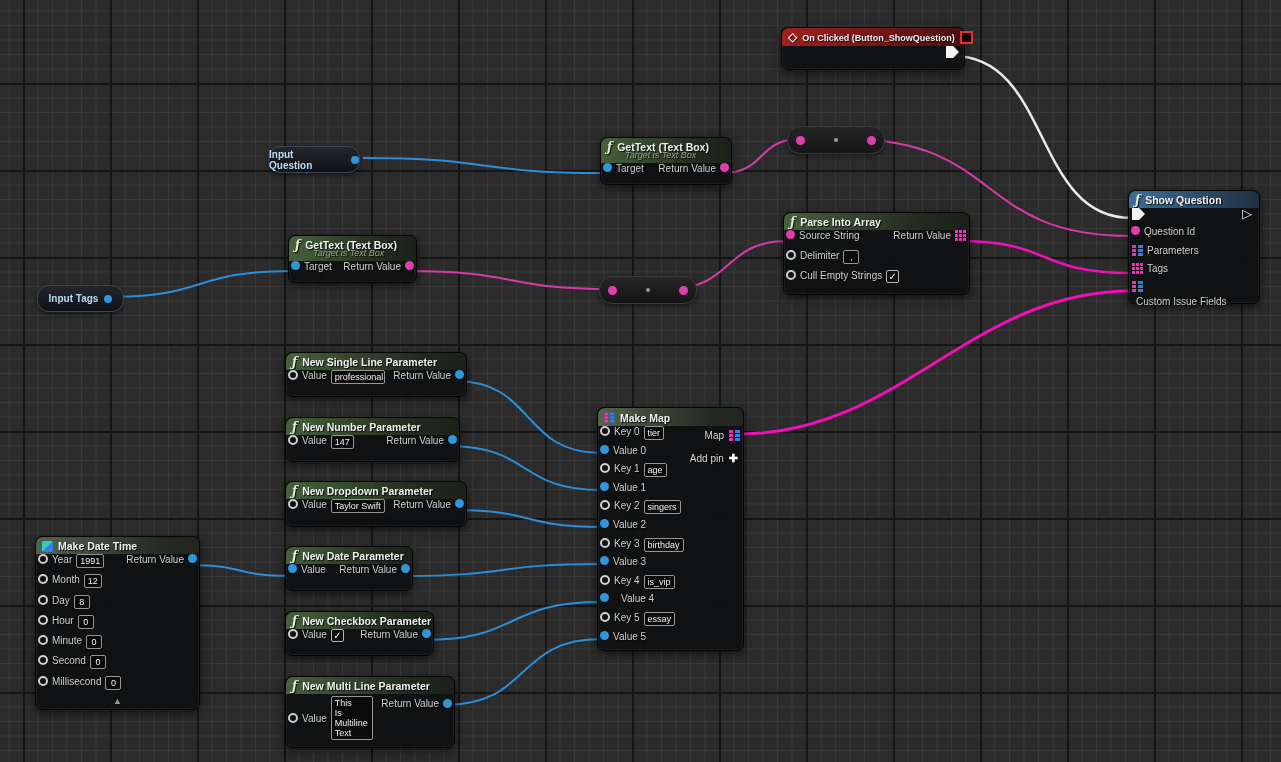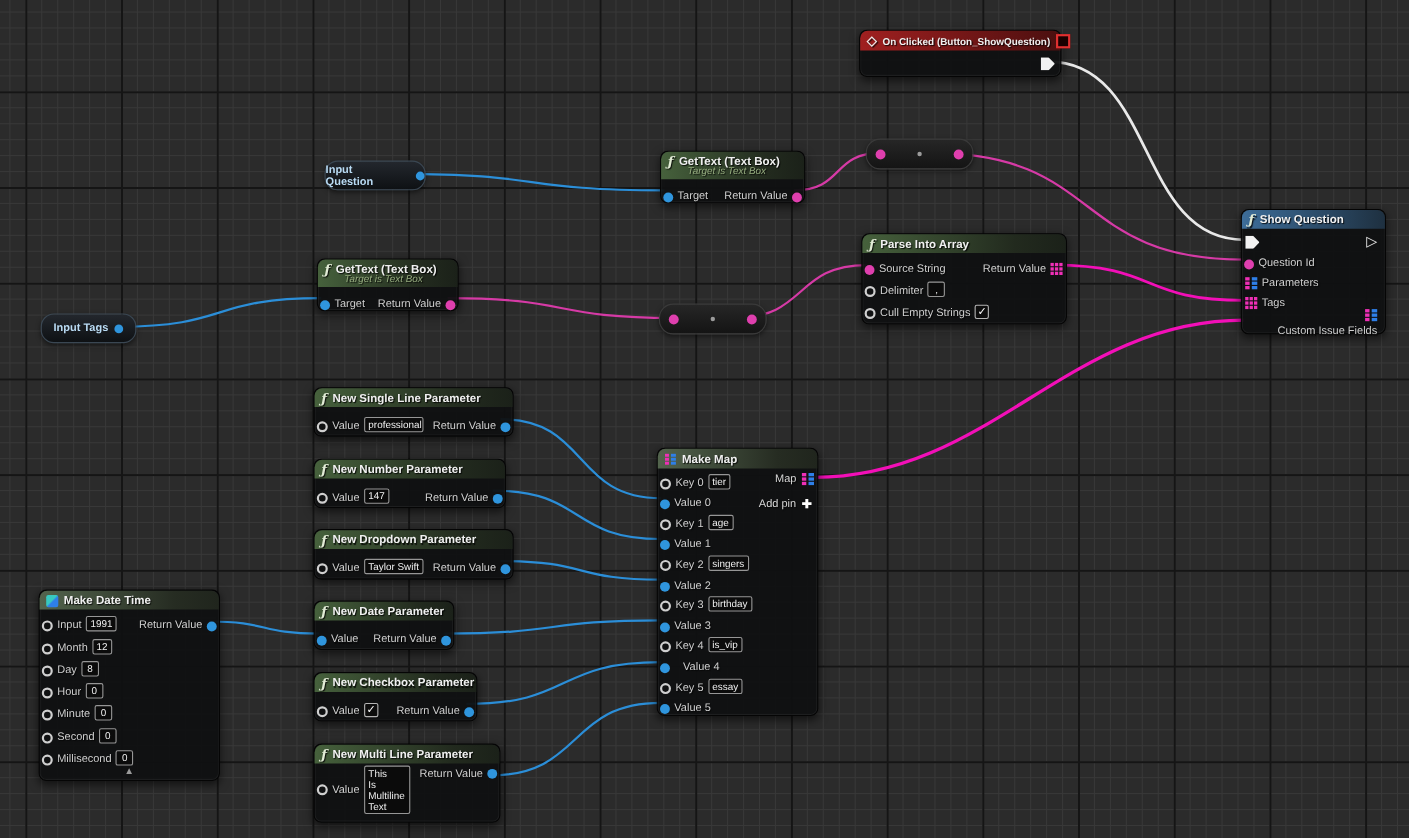--- a/index.html
+++ b/index.html
@@ -28,21 +28,21 @@
   .hdr.green{background:linear-gradient(90deg,#46613c,#222a1e 75%,#1b2119);}
   .hdr.graygreen{background:linear-gradient(90deg,#53644d,#262c22 75%,#20251d);}
   .hdr.red{background:linear-gradient(90deg,#a02020,#5c1212 80%,#4a0f0f);}
   .sub{font-weight:normal;font-style:italic;font-size:9px;color:#94aa7e;
     padding:0 7px 3px 24px;margin-top:-3px;text-shadow:1px 1px 1px rgba(0,0,0,.8);}
   .hdrwrap{border-radius:7px 7px 0 0;}
   .hdrwrap.green{background:linear-gradient(90deg,#46613c,#222a1e 75%,#1b2119);}
   .hdrwrap .hdr{background:none;}
   .fx{font-family:"DejaVu Serif",serif;font-style:italic;font-weight:bold;
     color:#e2ecd6;font-size:12px;line-height:10px;}
-  .row{display:flex;align-items:flex-end;gap:4px;padding:0 7px;height:19px;white-space:nowrap;}
+  .row{display:flex;align-items:flex-start;gap:4px;padding:0 7px;height:19px;white-space:nowrap;}
   .grow{flex:1;}
   .pin{width:9px;height:9px;border-radius:50%;flex:none;}
   .pin.sm{width:8px;height:8px;}
   .pin.hollow{width:6px;height:6px;background:transparent!important;border:2px solid;}
   .pin.l{margin-left:-5px;}
   .pin.r{margin-right:-5px;}
   .c-blue{background:#2f95dd;border-color:#2f95dd;}
   .c-pink{background:#df3fae;border-color:#df3fae;}
   .c-green{background:#2fd6a2;border-color:#2fd6a2;}
   .c-red{background:#8c0f0f;border-color:#8c0f0f;}
@@ -131,21 +131,21 @@
     </div>
     <div class="row" style="height:21px;">
       <span class="pin l c-blue"></span>
       <span class="lbl">Target</span>
       <span class="grow"></span>
       <span class="lbl">Return Value</span>
       <span class="pin r c-pink"></span>
     </div>
   </div>
 
-  <div class="pill" style="left:295px;top:146px;width:90px;height:25px;gap:37px;">
+  <div class="pill" style="left:268px;top:146px;width:90px;height:25px;gap:37px;">
     <span>Input Question</span>
     <span class="pin sm c-blue"></span>
   </div>
 
   <div class="node" style="left:1128px;top:190px;width:130px;height:112px;">
     <div class="hdr" style="background:linear-gradient(90deg,#3d6d99,#1e3040);">
       <span class="fx">ƒ</span>
       <span>Show Question</span>
     </div>
     <div class="row" style="height:18.3px;">
@@ -278,21 +278,21 @@
     </div>
   </div>
 
   <div class="node" style="left:35px;top:536px;width:163px;height:172px;">
     <div class="hdr graygreen">
       <span class="dticon"></span>
       <span>Make Date Time</span>
     </div>
     <div class="row" style="height:20.3px;">
       <span class="pin l hollow c-green"></span>
-      <span class="lbl">Input</span>
+      <span class="lbl">Year</span>
       <span class="vbox">1991</span>
       <span class="grow"></span>
       <span class="lbl">Return Value</span>
       <span class="pin r c-blue"></span>
     </div>
     <div class="row" style="height:20.3px;">
       <span class="pin l hollow c-green"></span>
       <span class="lbl">Month</span>
       <span class="vbox">12</span>
     </div>

